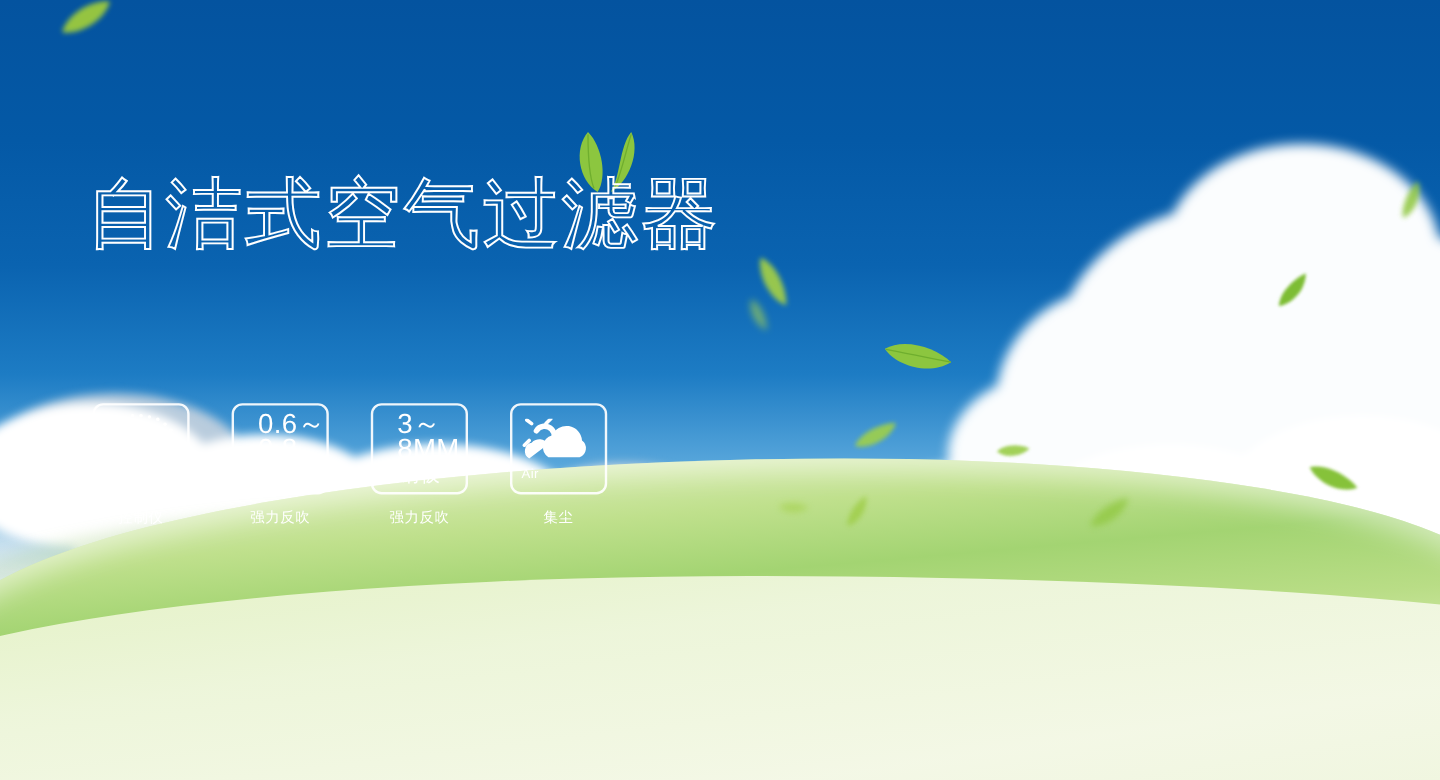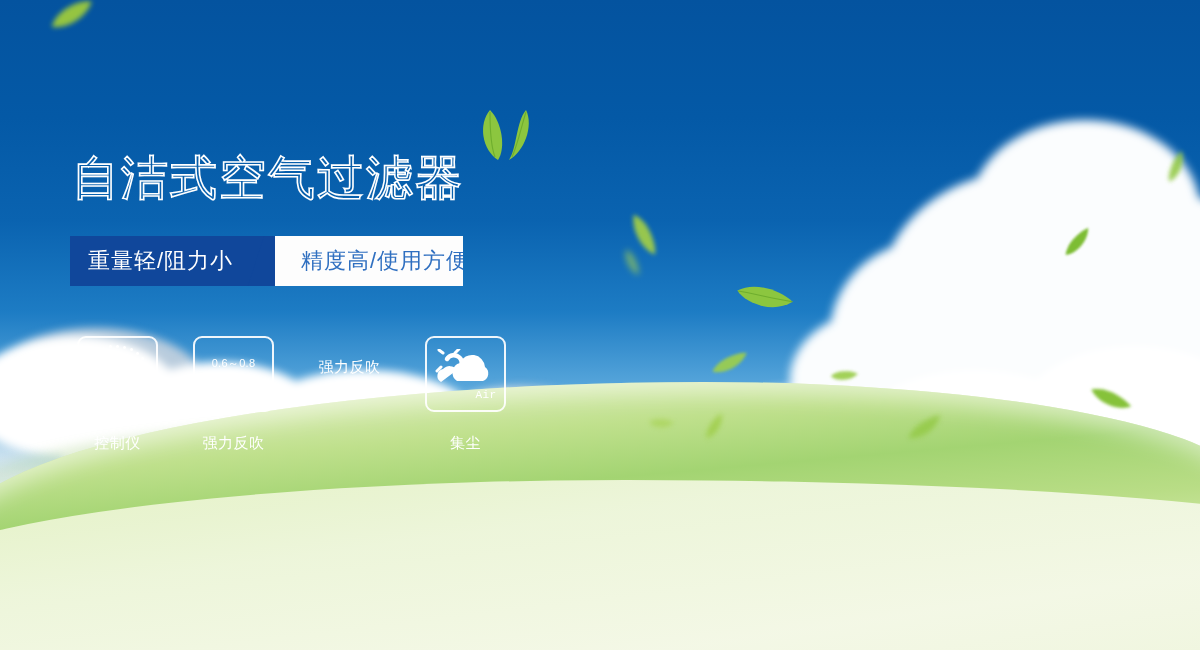--- a/index.html
+++ b/index.html
@@ -54,21 +54,21 @@
 
   
   .leaf{position:absolute;pointer-events:none;}
   .leaf svg{display:block;}
 
   
   .content{position:absolute;left:0;top:0;width:1200px;height:650px;}
 
   .title{
     position:absolute;left:72px;top:143px;
-    font-size:47px;line-height:70px;letter-spacing:2px;
+    font-size:64px;line-height:70px;letter-spacing:2px;
     color:transparent;-webkit-text-stroke:1.6px #ffffff;
     font-weight:300;white-space:nowrap;
   }
   .title-sprout{position:absolute;left:468px;top:108px;width:70px;height:54px;}
 
   .badge{
     position:absolute;left:70px;top:236px;width:393px;height:50px;
     display:flex;align-items:stretch;overflow:hidden;
   }
   .badge .left{
@@ -86,36 +86,36 @@
   .badge .lt{position:relative;z-index:2;color:#fff;font-size:22px;letter-spacing:1px;white-space:nowrap;}
   .badge .rt{position:relative;z-index:2;color:#2f6fc0;font-size:22px;letter-spacing:1px;white-space:nowrap;}
 
   .features{position:absolute;left:70px;top:336px;display:flex;gap:21px;}
   .feature{width:95px;display:flex;flex-direction:column;align-items:center;}
   .fbox{
     width:81px;height:76px;border:2px solid rgba(255,255,255,.92);border-radius:9px;
     display:flex;flex-direction:column;align-items:center;justify-content:center;
     color:#fff;
   }
-  .fbox .txt1{font-size:11px;line-height:21px;letter-spacing:.3px;}
+  .fbox .txt1{font-size:23px;line-height:21px;letter-spacing:.3px;margin-left:20px;}
   .fbox .txt2{font-size:17px;line-height:21px;letter-spacing:.3px;}
-  .flabel{margin-top:22px;color:#ffffff;font-size:15px;letter-spacing:.5px;white-space:nowrap;}
+  .flabel{margin-top:11px;color:#ffffff;font-size:12px;letter-spacing:.5px;white-space:nowrap;}
 
   .gauge{position:relative;width:62px;height:58px;}
   .gauge .dot{position:absolute;width:3.4px;height:3.4px;border-radius:50%;background:#fff;}
   .gauge .needle{position:absolute;left:50%;top:9px;width:9px;height:40px;margin-left:-4.5px;border-radius:5px;background:#fff;}
   .gauge .lbl{position:absolute;font-size:6px;color:#fff;letter-spacing:.3px;}
   .gauge .no{left:-1px;top:25px;transform:rotate(-60deg);}
   .gauge .off{right:-1px;bottom:5px;transform:rotate(38deg);}
 
   .coil{width:58px;height:56px;display:flex;flex-direction:column;align-items:center;justify-content:center;gap:1px;}
   .coil i{display:block;height:5px;border-radius:50%;background:#fff;}
 
   .airicon{position:relative;width:62px;height:50px;}
-  .airicon .air-t{position:absolute;left:0;right:0;bottom:-2px;text-align:right;font-size:11px;color:#fff;letter-spacing:.4px;font-family:Liberation Mono, monospace;}
+  .airicon .air-t{position:absolute;left:0;right:0;bottom:-2px;text-align:left;font-size:11px;color:#fff;letter-spacing:.4px;}
 </style>
 </head>
 <body>
 
 <div class="banner">
 
   <div class="sky"></div>
 
   <div class="big-cloud">
     <i style="left:60px;top:60px;width:300px;height:250px;"></i>
@@ -231,28 +231,20 @@
       <svg width="70" height="54" viewBox="0 0 70 54">
         <path d="M30 52 C14 42 10 16 22 2 C34 14 38 40 30 52 Z" fill="#8cc63f"></path>
         <path d="M27 49 C22 36 22 16 22 4" stroke="#6fae2e" stroke-width="1.1" fill="none"></path>
         <path d="M41 52 C49 40 48 14 58 2 C66 18 56 44 41 52 Z" fill="#8cc63f"></path>
         <path d="M44 49 C50 36 54 16 58 4" stroke="#6fae2e" stroke-width="1.1" fill="none"></path>
       </svg>
     </div>
 
     <div class="title">自洁式空气过滤器</div>
 
-    <div class="badge">
-      <div class="left">
-        <span class="lt">重量轻/阻力小</span>
-      </div>
-      <div class="right">
-        <span class="rt">精度高/使用方便</span>
-      </div>
-    </div>
 
     <div class="features">
 
       <div class="feature">
         <div class="fbox">
           <div class="gauge">
             <div class="dot" style="left:29px;top:0px;"></div>
             <div class="dot" style="left:36px;top:1px;"></div>
             <div class="dot" style="left:43px;top:3px;"></div>
             <div class="dot" style="left:49px;top:7px;"></div>
@@ -284,20 +276,24 @@
       <div class="feature">
         <div class="fbox">
           <div class="txt1">0.6～0.8</div>
           <div class="txt2">MPA</div>
         </div>
         <div class="flabel">强力反吹</div>
       </div>
 
 
       <div class="feature">
+        <div class="fbox">
+          <div class="txt1">3～8MM</div>
+          <div class="txt2">钢板</div>
+        </div>
         <div class="flabel">强力反吹</div>
       </div>
 
       <div class="feature">
         <div class="fbox">
           <div class="airicon">
             <svg width="62" height="42" viewBox="0 0 62 42">
               <path d="M12 10 a8 8 0 1 1 11 11" fill="none" stroke="#fff" stroke-width="4.5" stroke-linecap="round"></path>
               <path d="M20 4 l4 -4 M6 18 l-4 4 M8 4 l-4 -3 M24 17 l4 4" stroke="#fff" stroke-width="3" stroke-linecap="round"></path>
               <path d="M22 32 a10 10 0 0 1 3 -18 a13 13 0 0 1 25 4 a8 8 0 0 1 -2 14 Z" fill="#fff"></path>

